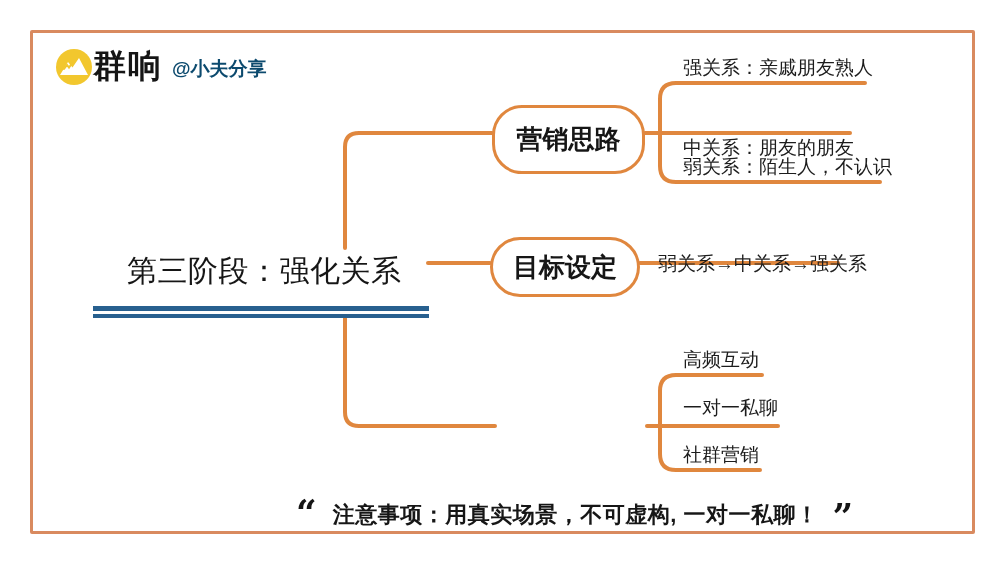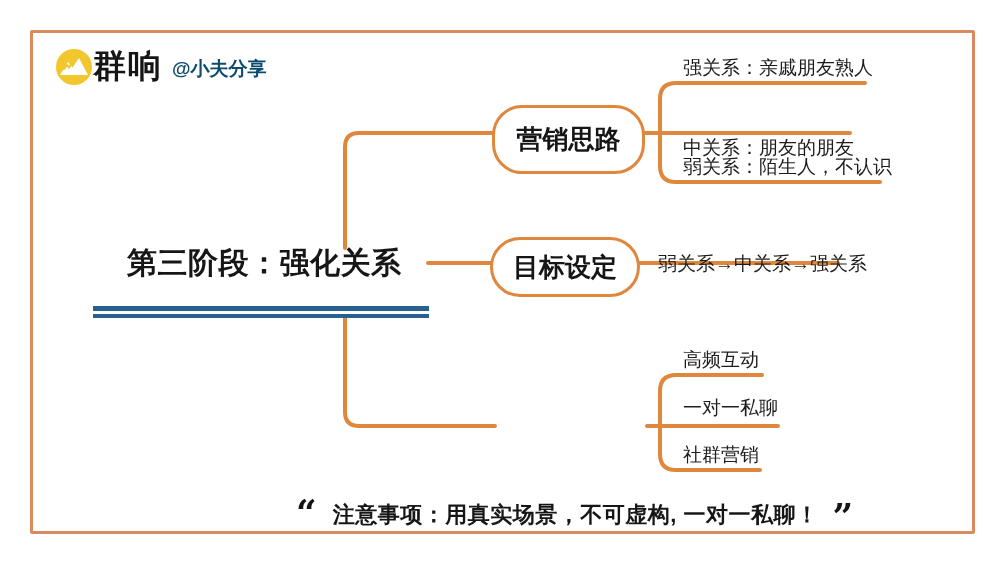--- a/index.html
+++ b/index.html
@@ -13,21 +13,21 @@
     border:3px solid var(--page_border,#d98a5f);border-radius:2px;
   }
   .lines{position:absolute;left:0;top:0;width:1000px;height:562px;}
   .lines path{stroke:var(--map_line,#e0873e);stroke-width:4;fill:none;stroke-linecap:round;}
   
   .logo{position:absolute;left:55px;top:44px;display:flex;align-items:center;}
   .logo .brand{font-size:33px;font-weight:900;letter-spacing:2px;color:#151515;}
   .logo .handle{font-size:19px;font-weight:800;margin-left:9px;margin-top:4px;color:#0c4a6e;}
   
   .central{
-    position:absolute;left:127px;top:243px;font-size:30px;font-weight:700;
+    position:absolute;left:127px;top:251px;font-size:30px;font-weight:400;
     letter-spacing:0.5px;color:#161616;white-space:nowrap;
   }
   .blue-bar{position:absolute;left:93px;width:336px;background:var(--underline_blue,#28608f);}
   .blue-bar.top{top:306px;height:5px;}
   .blue-bar.bot{top:314px;height:4px;}
   
   .node{
     position:absolute;display:flex;align-items:center;justify-content:center;
     background:#fff;border:3px solid var(--map_line,#e0873e);border-radius:30px;
     font-size:26px;font-weight:800;color:#161616;white-space:nowrap;box-sizing:border-box;

